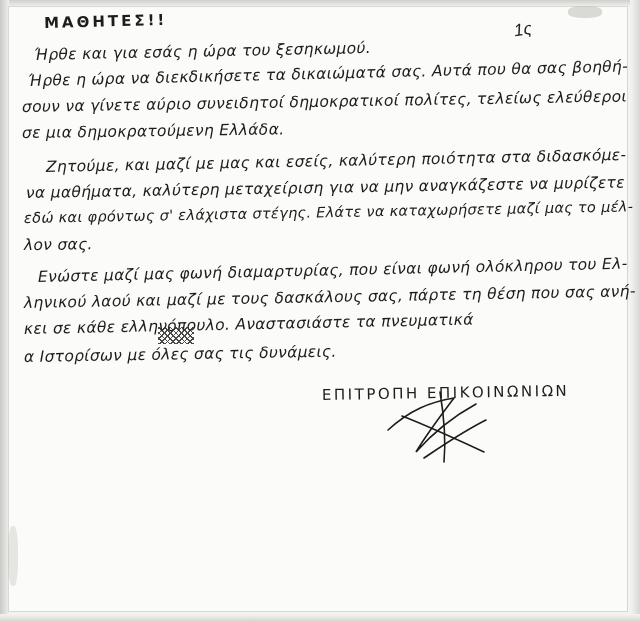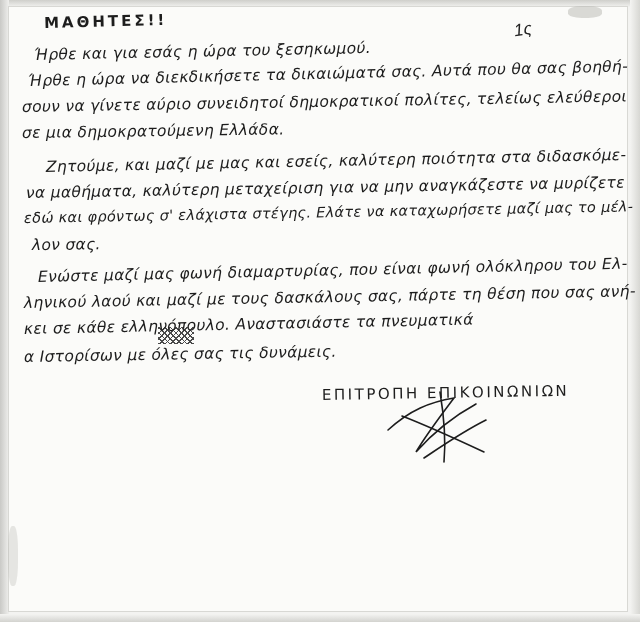--- a/index.html
+++ b/index.html
@@ -129,21 +129,21 @@
     <div class="corner-mark">1ς</div>
 
     <div class="hand body-line" style="left:26px; top:40px; transform: rotate(-1.2deg);">Ήρθε και για εσάς η ώρα του ξεσηκωμού.</div>
     <div class="hand body-line" style="left:20px; top:66px; transform: rotate(-1.4deg);">Ήρθε η ώρα να διεκδικήσετε τα δικαιώματά σας. Αυτά που θα σας βοηθή-</div>
     <div class="hand body-line" style="left:14px; top:92px; transform: rotate(-1.0deg);">σουν να γίνετε αύριο συνειδητοί δημοκρατικοί πολίτες, τελείως ελεύθεροι</div>
     <div class="hand body-line" style="left:14px; top:118px; transform: rotate(-0.8deg);">σε μια δημοκρατούμενη Ελλάδα.</div>
 
     <div class="hand body-line" style="left:38px; top:152px; transform: rotate(-1.2deg);">Ζητούμε, και μαζί με μας και εσείς, καλύτερη ποιότητα στα διδασκόμε-</div>
     <div class="hand body-line" style="left:18px; top:178px; transform: rotate(-1.0deg);">να μαθήματα, καλύτερη μεταχείριση για να μην αναγκάζεστε να μυρίζετε</div>
     <div class="hand body-line" style="left:16px; top:204px; transform: rotate(-1.1deg); font-size:14.5px;">εδώ και φρόντως σ' ελάχιστα στέγης. Ελάτε να καταχωρήσετε μαζί μας το μέλ-</div>
-    <div class="hand body-line" style="left:24px; top:230px; transform: rotate(-0.6deg);">λον σας.</div>
+    <div class="hand body-line" style="left:16px; top:230px; transform: rotate(-0.6deg);">λον σας.</div>
 
     <div class="hand body-line" style="left:30px; top:262px; transform: rotate(-1.3deg);">Ενώστε μαζί μας φωνή διαμαρτυρίας, που είναι φωνή ολόκληρου του Ελ-</div>
     <div class="hand body-line" style="left:16px; top:288px; transform: rotate(-1.1deg);">ληνικού λαού και μαζί με τους δασκάλους σας, πάρτε τη θέση που σας ανή-</div>
     <div class="hand body-line" style="left:16px; top:314px; transform: rotate(-1.2deg);">κει σε κάθε ελληνόπουλο. Αναστασιάστε τα πνευματικά</div>
     <div class="hand body-line" style="left:16px; top:342px; transform: rotate(-1.0deg);">α Ιστορίσων       με όλες σας τις δυνάμεις.</div>
 
     <div class="strike"></div>
 
     <div class="hand signature-line" style="left:314px; top:380px; transform: rotate(-1.0deg);">ΕΠΙΤΡΟΠΗ ΕΠΙΚΟΙΝΩΝΙΩΝ</div>
 

